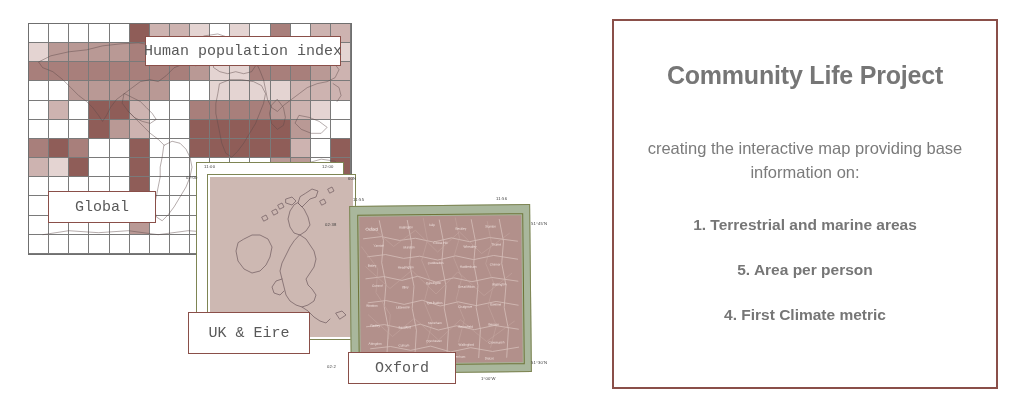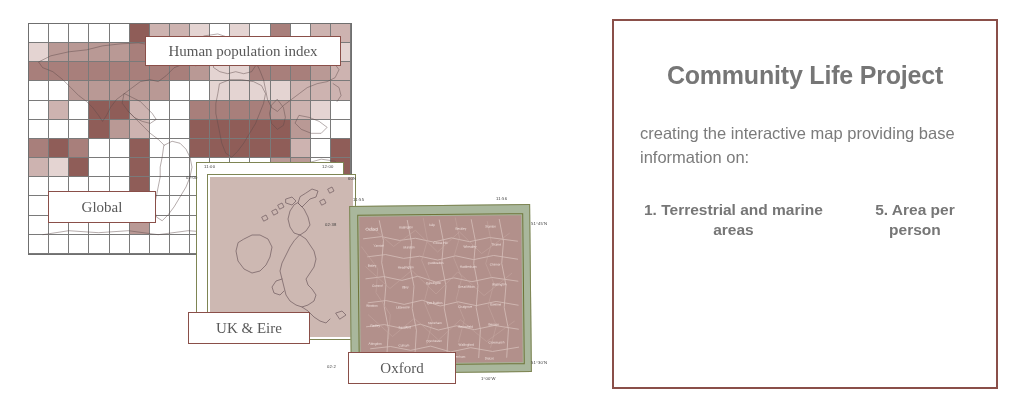--- a/index.html
+++ b/index.html
@@ -197,42 +197,42 @@
   .tick.ox-bl { left: -14px; top: 166px; }
   .tick.ox-br { left: 190px; top: 162px; }
   .tick.ox-b  { left: 140px; top: 178px; }
 
   
   .callout {
     position: absolute;
     background: #ffffff;
     border: 1.6px solid #8a4f49;
     color: #595959;
-    font-family: Liberation Serif, serif;
+    font-family: Liberation Mono, monospace;
     display: flex;
     align-items: center;
     justify-content: center;
     box-sizing: border-box;
     white-space: nowrap;
   }
   .callout-hpi {
     left: 145px; top: 36px;
     width: 196px; height: 30px;
     font-size: 15px;
     z-index: 30;
   }
   .callout-global {
     left: 48px; top: 191px;
     width: 108px; height: 32px;
     font-size: 15px;
     z-index: 31;
   }
   .callout-uk {
     left: 188px; top: 312px;
-    width: 122px; height: 32px;
+    width: 122px; height: 42px;
     font-size: 15px;
     z-index: 32;
   }
   .callout-oxford {
     left: 348px; top: 352px;
     width: 108px; height: 32px;
     font-size: 15px;
     z-index: 33;
   }
 
@@ -255,28 +255,29 @@
     font-size: 25px;
     font-weight: bold;
     color: #767676;
     text-align: center;
     letter-spacing: -0.2px;
     margin-top: 22px;
   }
   .panel-lead {
     font-size: 16.5px;
     color: #7b7b7b;
+    text-align: center;
     line-height: 1.45;
-    margin-top: 32px;
+    margin-top: 47px;
     max-width: 330px;
   }
   .panel-list {
     margin-top: 30px;
     display: flex;
-    flex-direction: row;
+    flex-direction: column;
     gap: 25px;
     align-items: center;
     width: 100%;
   }
   .panel-item {
     font-size: 15.5px;
     font-weight: bold;
     color: #767676;
     text-align: center;
     line-height: 1.3;
@@ -643,16 +644,17 @@
     <div class="callout callout-uk">UK &amp; Eire</div>
     <div class="callout callout-oxford">Oxford</div>
   </div>
 
   <div class="info-panel">
     <div class="panel-title">Community Life Project</div>
     <div class="panel-lead">creating the interactive map providing base information on:</div>
     <div class="panel-list" id="panel-list">
         <div class="panel-item">1. Terrestrial and marine areas</div>
         <div class="panel-item">5. Area per person</div>
+        <div class="panel-item">4. First Climate metric</div>
       </div>
   </div>
 
 </div>
 
 </body></html>

